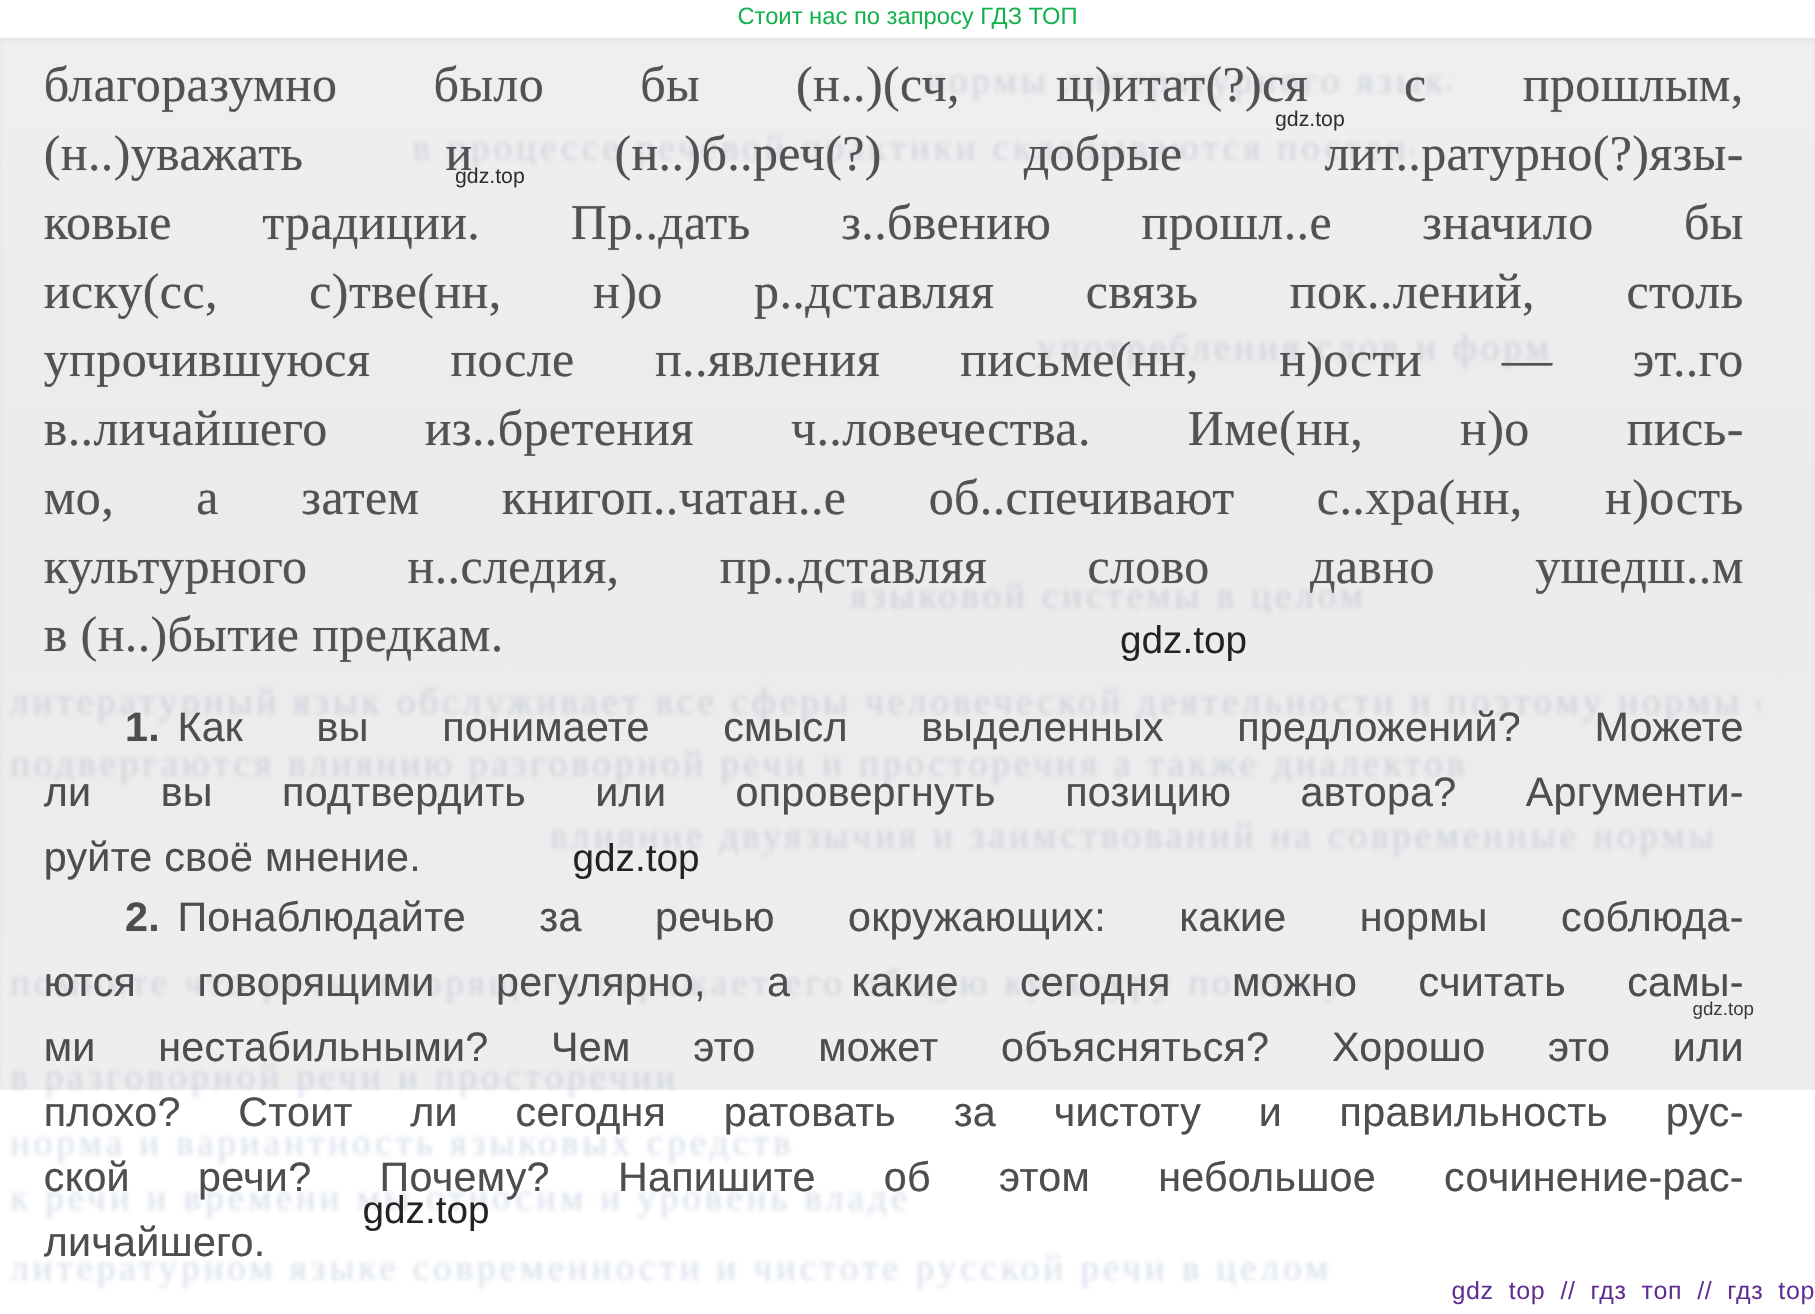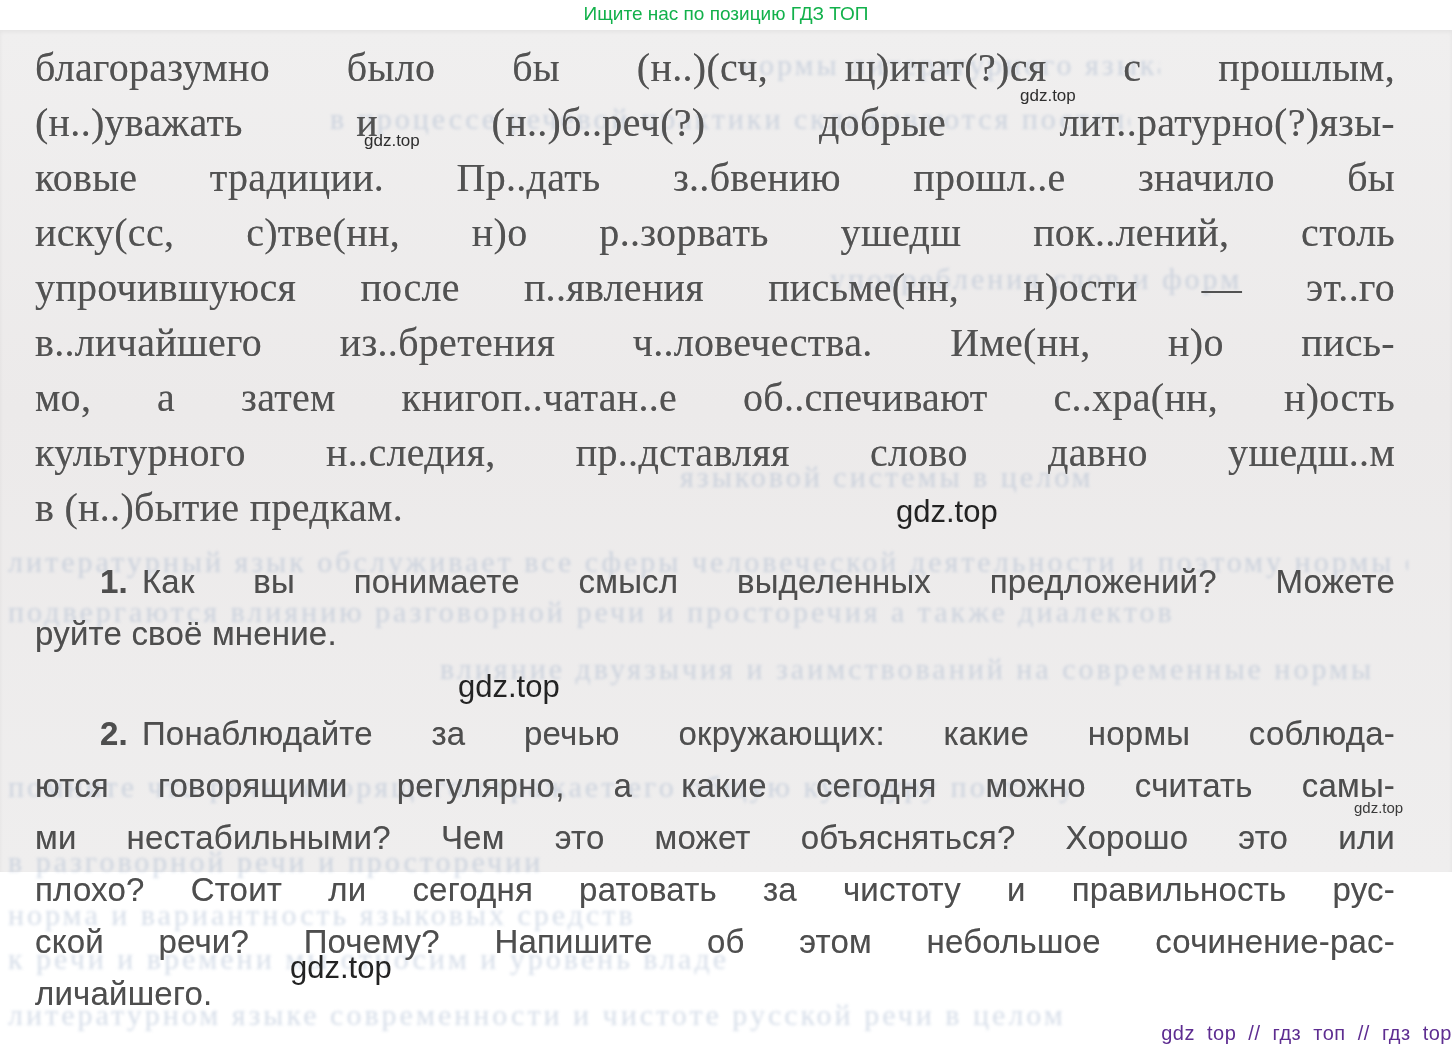--- a/index.html
+++ b/index.html
@@ -41,51 +41,52 @@
 
   .footer{position:absolute;top:1022px;left:0;width:100%;text-align:right;
     font-family:"Liberation Sans",sans-serif;font-size:20px;color:#5e2d91;
     letter-spacing:.5px;word-spacing:6px;}
 </style>
 </head>
 <body>
 
 <div class="page">
 
-  <div class="banner">Ищите нас по позицию ГДЗ ТОП</div>
+  <div class="banner">Стоит нас по запросу ГДЗ ТОП</div>
 
   <div class="scan">
 
     <div class="bleed" style="left:740px;top:18px;width:420px;">нормы литературного языка</div>
     <div class="bleed" style="left:330px;top:72px;width:800px;">в процессе речевой практики складываются постепенно</div>
     <div class="bleed" style="left:830px;top:232px;width:430px;">употребления слов и форм</div>
     <div class="bleed" style="left:680px;top:430px;width:500px;">языковой системы в целом</div>
     <div class="bleed" style="left:8px;top:515px;width:1400px;">литературный язык обслуживает все сферы человеческой деятельности и поэтому нормы его</div>
     <div class="bleed" style="left:8px;top:565px;width:1400px;">подвергаются влиянию разговорной речи и просторечия а также диалектов</div>
     <div class="bleed" style="left:440px;top:622px;width:960px;">влияние двуязычия и заимствований на современные нормы</div>
     <div class="bleed" style="left:8px;top:740px;width:1400px;">помните что речь говорящего отражает его общую культуру поэтому</div>
     <div class="bleed" style="left:8px;top:815px;width:700px;">в разговорной речи и просторечии</div>
     <div class="bleed" style="left:8px;top:868px;width:1400px;">норма и вариантность языковых средств</div>
     <div class="bleed" style="left:8px;top:912px;width:720px;">к речи и времени мы относим и уровень владения языком</div>
     <div class="bleed" style="left:8px;top:968px;width:1400px;">литературном языке современности и чистоте русской речи в целом</div>
 
     <div class="passage">
       <div class="pline"><span>благоразумно было бы (н..)(сч, щ)итат(?)ся с прошлым,</span></div>
       <div class="pline"><span>(н..)уважать и (н..)б..реч(?) добрые лит..ратурно(?)язы-</span></div>
       <div class="pline"><span>ковые традиции. </span><span class="it">Пр..дать з..бвению прошл..е значило бы</span></div>
-      <div class="pline"><span class="it">иску(сс, с)тве(нн, н)о р..зорвать ушедш пок..лений, столь</span></div>
+      <div class="pline"><span class="it">иску(сс, с)тве(нн, н)о р..дставляя связь пок..лений, столь</span></div>
       <div class="pline"><span class="it">упрочившуюся после п..явления письме(нн, н)ости</span><span> — эт..го</span></div>
       <div class="pline"><span>в..личайшего из..бретения ч..ловечества. Име(нн, н)о пись-</span></div>
       <div class="pline"><span>мо, а затем книгоп..чатан..е об..спечивают с..хра(нн, н)ость</span></div>
       <div class="pline"><span>культурного н..следия, пр..дставляя слово давно ушедш..м</span></div>
       <div class="pline last"><span>в (н..)бытие предкам.</span></div>
     </div>
 
     <div class="qblock q1">
       <div class="qline indent"><span class="qnum">1.</span><span>Как вы понимаете смысл выделенных предложений? Можете</span></div>
+      <div class="qline"><span>ли вы подтвердить или опровергнуть позицию автора? Аргументи-</span></div>
       <div class="qline last"><span>руйте своё мнение.</span></div>
     </div>
 
     <div class="qblock q2">
       <div class="qline indent"><span class="qnum">2.</span><span>Понаблюдайте за речью окружающих: какие нормы соблюда-</span></div>
       <div class="qline"><span>ются говорящими регулярно, а какие сегодня можно считать самы-</span></div>
       <div class="qline"><span>ми нестабильными? Чем это может объясняться? Хорошо это или</span></div>
       <div class="qline"><span>плохо? Стоит ли сегодня ратовать за чистоту и правильность рус-</span></div>
       <div class="qline"><span>ской речи? Почему? Напишите об этом небольшое сочинение-рас-</span></div>
       <div class="qline last"><span>личайшего.</span></div>

